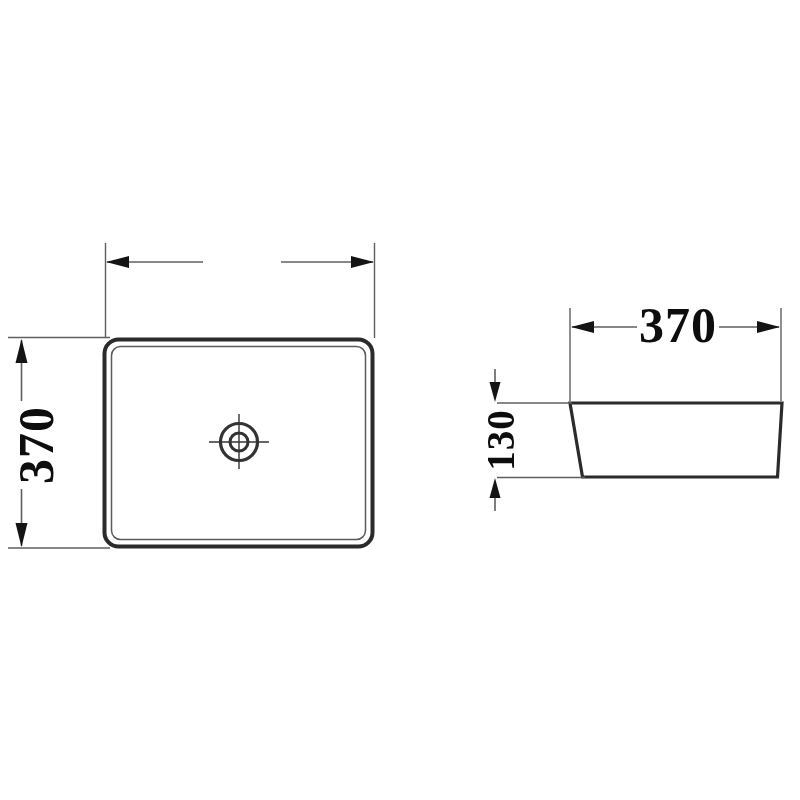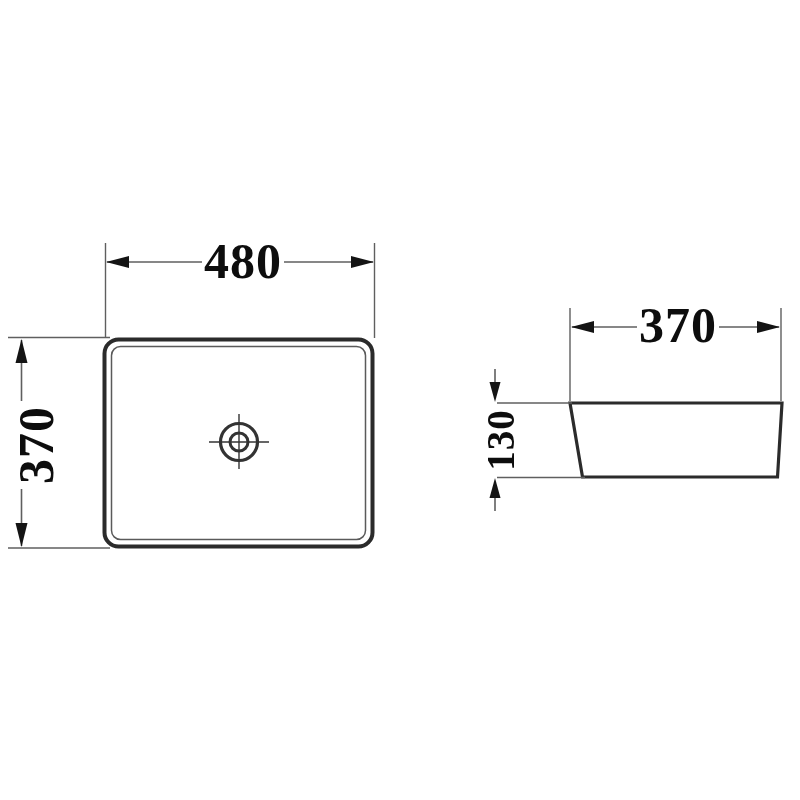--- a/index.html
+++ b/index.html
@@ -88,21 +88,20 @@
       <line x1="497" y1="403" x2="572" y2="403" stroke="#5f5f5f" stroke-width="1.4"></line>
       <line x1="497" y1="477.5" x2="585" y2="477.5" stroke="#5f5f5f" stroke-width="1.4"></line>
 
       <line x1="495" y1="369" x2="495" y2="386" stroke="#5f5f5f" stroke-width="1.6"></line>
       <polygon points="495,402 489.5,382 500.5,382" fill="#141414"></polygon>
       <line x1="495" y1="511" x2="495" y2="494" stroke="#5f5f5f" stroke-width="1.6"></line>
       <polygon points="495,478 489.5,498 500.5,498" fill="#141414"></polygon>
     </g>
   </svg>
 
-  <div class="dim-label" style="left:243px; top:261px;">480</div>
 
   <div class="dim-label rot" style="left:36px; top:445px;">370</div>
 
   <div class="dim-label" style="left:678px; top:325px;">370</div>
 
   <div class="dim-label rot small" style="left:500px; top:440px;">130</div>
 
 </div>
 
 </body></html>

